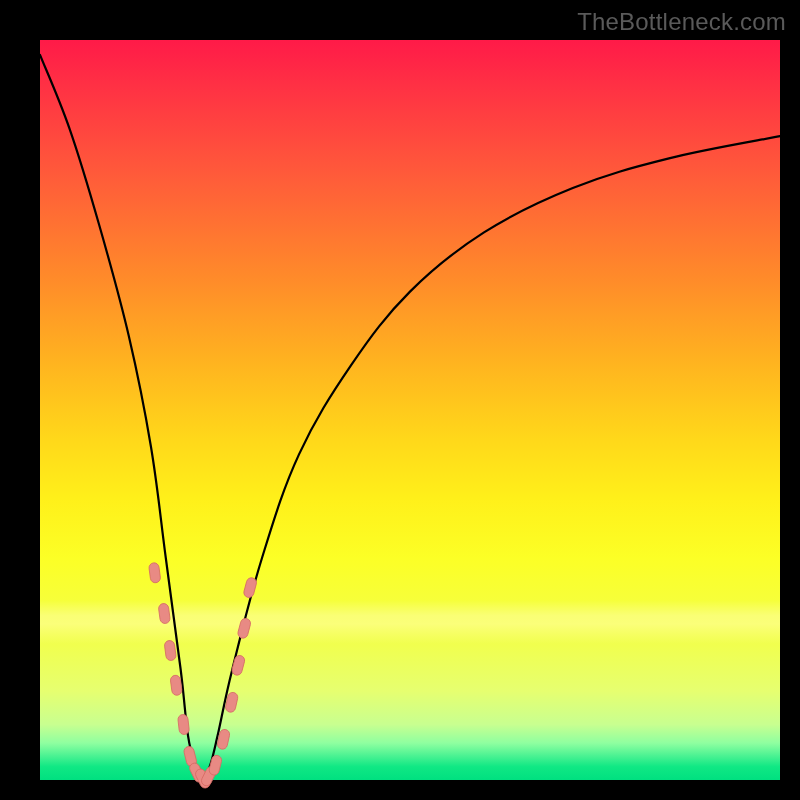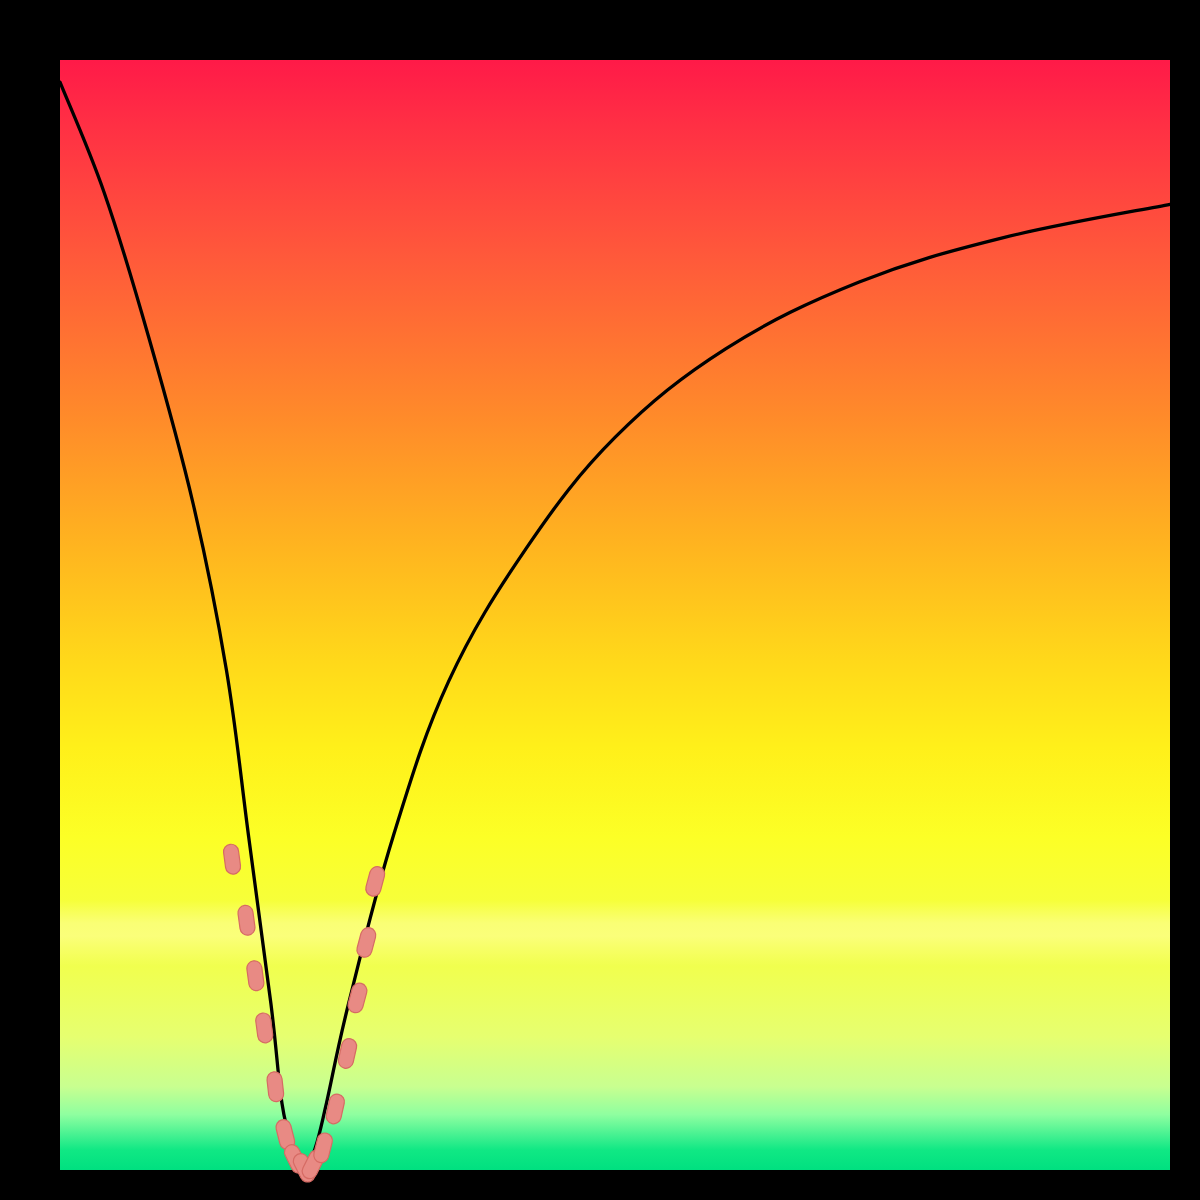--- a/index.html
+++ b/index.html
@@ -89,20 +89,21 @@
   }
 </style>
 </head>
 <body>
 
 <div class="frame">
 
   <div class="plot-bg"></div>
   <div class="yellow-band"></div>
 
+  <div class="watermark">TheBottleneck.com</div>
 
   <svg class="overlay" viewBox="0 0 740 740">
     <path class="curve" d="M 0.00 14.80 C 5.33 28.12, 18.94 58.16, 29.60 88.80 C 40.26 119.44, 48.54 147.70, 59.20 185.00 C 69.86 222.30, 79.48 256.04, 88.80 296.00 C 98.12 335.96, 104.34 367.04, 111.00 407.00 C 117.66 446.96, 120.47 478.04, 125.80 518.00 C 131.13 557.96, 136.60 597.03, 140.60 629.00 C 144.60 660.97, 145.34 678.28, 148.00 695.60 C 150.66 712.92, 152.74 717.21, 155.40 725.20 C 158.06 733.19, 160.14 740.00, 162.80 740.00 C 165.46 740.00, 167.54 733.19, 170.20 725.20 C 172.86 717.21, 173.60 712.92, 177.60 695.60 C 181.60 678.28, 184.41 660.97, 192.40 629.00 C 200.39 597.03, 210.01 556.63, 222.00 518.00 C 233.99 479.37, 243.02 449.03, 259.00 414.40 C 274.98 379.77, 290.82 354.90, 310.80 325.60 C 330.78 296.30, 346.02 275.58, 370.00 251.60 C 393.98 227.62, 414.70 211.05, 444.00 192.40 C 473.30 173.75, 499.50 161.32, 532.80 148.00 C 566.10 134.68, 591.70 127.72, 629.00 118.40 C 666.30 109.08, 720.02 100.20, 740.00 96.20"></path>
     <g>
         <rect x="-10.00" y="-5.00" width="20" height="10" rx="5" ry="5" class="marker" transform="translate(114.70 532.80) rotate(82.4)"></rect>
         <rect x="-10.00" y="-5.00" width="20" height="10" rx="5" ry="5" class="marker" transform="translate(124.32 573.50) rotate(82.4)"></rect>
         <rect x="-10.00" y="-5.00" width="20" height="10" rx="5" ry="5" class="marker" transform="translate(130.24 610.50) rotate(82.4)"></rect>
         <rect x="-10.00" y="-5.00" width="20" height="10" rx="5" ry="5" class="marker" transform="translate(136.16 645.28) rotate(82.4)"></rect>
         <rect x="-10.00" y="-5.00" width="20" height="10" rx="5" ry="5" class="marker" transform="translate(143.56 684.50) rotate(83.7)"></rect>
         <rect x="-10.00" y="-5.00" width="20" height="10" rx="5" ry="5" class="marker" transform="translate(150.22 716.32) rotate(76.0)"></rect>

